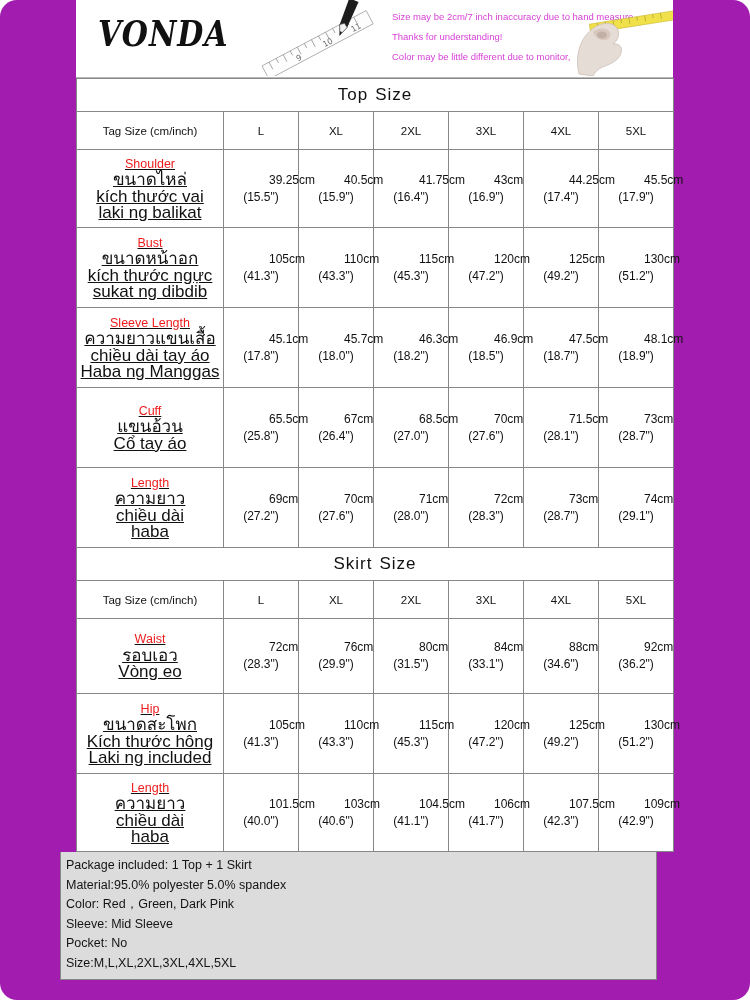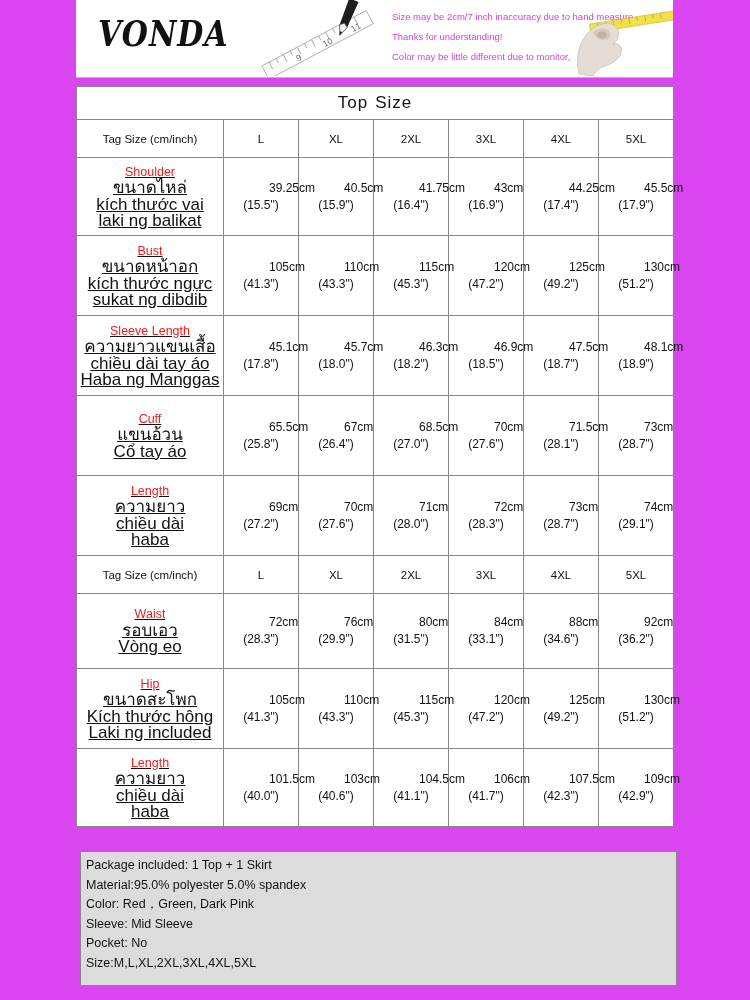--- a/index.html
+++ b/index.html
@@ -3,21 +3,21 @@
 <meta charset="utf-8">
 <style>
   * { box-sizing: border-box; margin: 0; padding: 0; }
   html, body {
     width: 750px; height: 1000px;
     background: #ffffff;
     font-family: "Liberation Sans", "DejaVu Sans", sans-serif;
     overflow: hidden;
   }
 
-  .page { position: relative; width: 750px; height: 1000px; background: #d946ef; }
+  .page { position: relative; width: 750px; height: 1000px; background: #a21caf; border-radius: 17px; }
 
   
   .banner {
     position: absolute; left: 76px; top: 0; width: 597px; height: 78px;
     background: #ffffff; overflow: hidden;
     border-bottom: 1px solid #b9b9b9;
   }
   .banner-logo {
     position: absolute; left: 22px; top: 16px;
     font-family: "DejaVu Serif", serif;
@@ -37,21 +37,20 @@
     white-space: nowrap;
   }
   .hand-art { position: absolute; right: 0px; top: 2px; width: 110px; height: 74px; }
 
   
   .chart {
     position: absolute; left: 76px; top: 78px;
     width: 597px;
     border-collapse: collapse;
     table-layout: fixed;
-    margin-top: 8px;
   }
   .chart td {
     border: 1px solid #878787;
     text-align: center;
     vertical-align: middle;
     font-size: 11.5px;
     color: #111;
     background: #ffffff;
     padding: 2px 1px;
   }
@@ -80,24 +79,24 @@
     text-decoration: underline;
   }
   .lbl-en { color: #ee1c1c; font-size: 12.5px; display: block; }
   .lbl-x  { color: #111; font-size: 17px; display: block; }
 
   .val-cm { display: block; font-size: 12px; line-height: 17px; padding-left: 44px; }
   .val-in { display: block; font-size: 12px; line-height: 17px; }
 
   
   .footer {
-    position: absolute; left: 80px; width: 597px;
+    position: absolute; left: 60px; width: 597px;
     background: #dcdcdc;
     border: 1px solid #878787; border-top: none;
-    padding: 4px 5px 12px 5px;
+    padding: 4px 5px 6px 5px;
   }
   .footer-line {
     font-size: 12.5px; color: #141414; line-height: 19.5px; white-space: nowrap;
   }
 </style>
 </head>
 <body>
 
 <div class="page">
 
@@ -346,20 +345,25 @@
         <td>
             <span class="val-cm">73cm</span>
             <span class="val-in">(28.7")</span>
           </td>
         <td>
             <span class="val-cm">74cm</span>
             <span class="val-in">(29.1")</span>
           </td>
       </tr>
 
+      <tr>
+        <td class="section-title" colspan="7">
+          <span>Skirt</span><span class="sp"></span><span>Size</span>
+        </td>
+      </tr>
 
       <tr>
         <td class="hdr-cell hdr-tag">Tag Size (cm/inch)</td>
         <td class="hdr-cell hdr-size">L</td>
         <td class="hdr-cell hdr-size">XL</td>
         <td class="hdr-cell hdr-size">2XL</td>
         <td class="hdr-cell hdr-size">3XL</td>
         <td class="hdr-cell hdr-size">4XL</td>
         <td class="hdr-cell hdr-size">5XL</td>
       </tr>

